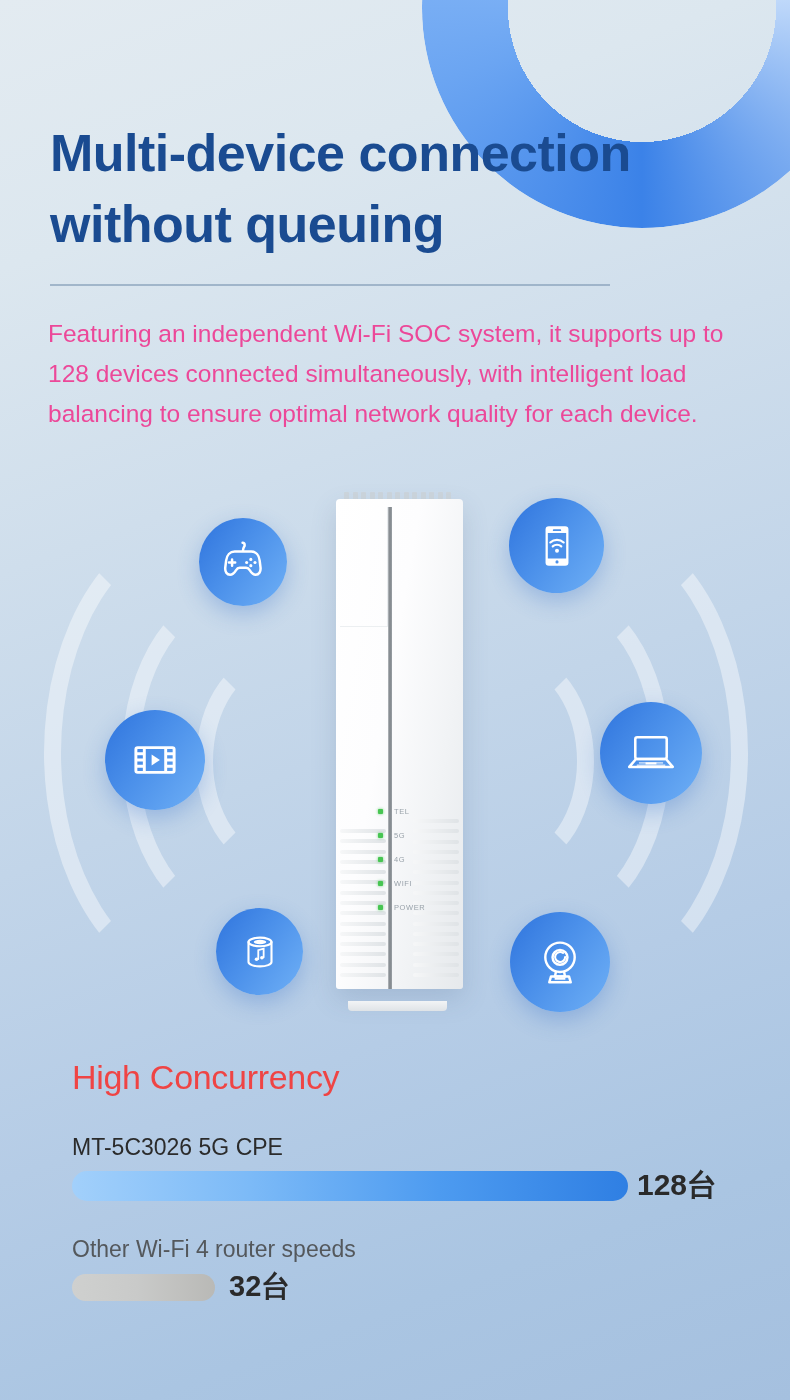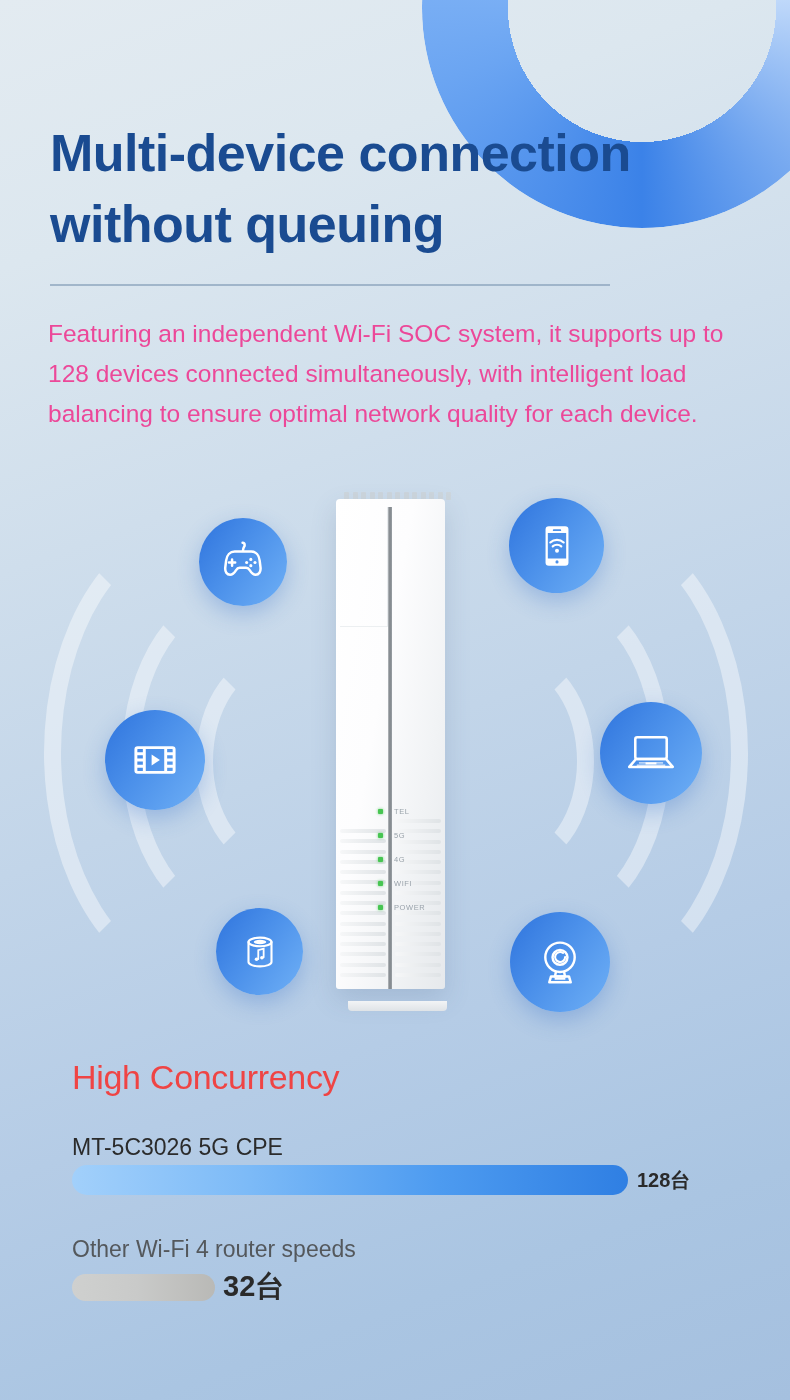--- a/index.html
+++ b/index.html
@@ -51,21 +51,21 @@
   .wl3 { left:196px; top:170px; width:162px; height:222px; }
   .wr1 { left:438px; top:38px;  width:310px; height:470px; }
   .wr2 { left:435px; top:104px; width:235px; height:345px; }
   .wr3 { left:432px; top:170px; width:162px; height:222px; }
 
   
   .router { position:absolute; left:330px; top:12px; width:135px; height:515px; }
   .r-vents-top { position:absolute; left:14px; top:0; width:107px; height:8px;
                  display:flex; justify-content:space-between; }
   .r-vents-top i { display:block; width:5px; height:8px; background:#cdd6dd; border-radius:1px; }
-  .r-body { position:absolute; left:6px; top:7px; width:109px; height:490px;
+  .r-body { position:absolute; left:6px; top:7px; width:127px; height:490px;
             border-radius:4px 4px 3px 3px;
             background:linear-gradient(100deg,#ffffff 0%,#fdfdfe 40%,#f1f3f5 72%,#e6e9ec 100%);
             box-shadow:0 10px 26px rgba(70,95,130,.18); overflow:hidden; }
   .r-seam { position:absolute; left:52px; top:8px; width:4px; height:482px;
             background:linear-gradient(90deg,#b8bcc0,#7e8489 45%,#9aa0a5); }
   .r-leftpanel { position:absolute; left:4px; top:8px; width:48px; height:120px;
                  border-right:1px solid #e8ebee; border-bottom:1px solid #eceff1; }
   .r-grillL { position:absolute; left:4px; top:330px; width:46px; height:148px;
               display:flex; flex-direction:column; justify-content:space-between; }
   .r-grillR { position:absolute; right:4px; top:320px; width:46px; height:158px;
@@ -104,22 +104,22 @@
   .bar-row { position:absolute; display:flex; align-items:center; }
   .row-1 { left:72px; top:1165px; }
   .row-2 { left:72px; top:1267px; }
 
   .bar { border-radius:999px; }
   .bar-blue { width:556px; height:30px;
               background:linear-gradient(90deg,#a2d0fb 0%,#7cbaf7 32%,#4d9bf0 66%,#2f7fe3 100%); }
   .bar-gray { width:143px; height:27px;
               background:linear-gradient(90deg,#cfd0cf 0%,#c9cac9 45%,#b9b9b6 100%); }
   .bar-val { font-weight:700; color:#2a2a2a; }
-  .v-1 { font-size:20px; margin-left:9px; }
-  .v-2 { font-size:29px; margin-left:8px; }
+  .v-1 { font-size:30px; margin-left:9px; }
+  .v-2 { font-size:29px; margin-left:14px; }
 </style>
 </head>
 <body>
 
 <div class="ring-wrap">
   <div class="ring"></div>
 </div>
 
 <h1 class="headline">Multi-device connection without queuing</h1>
 <div class="divider"></div>

